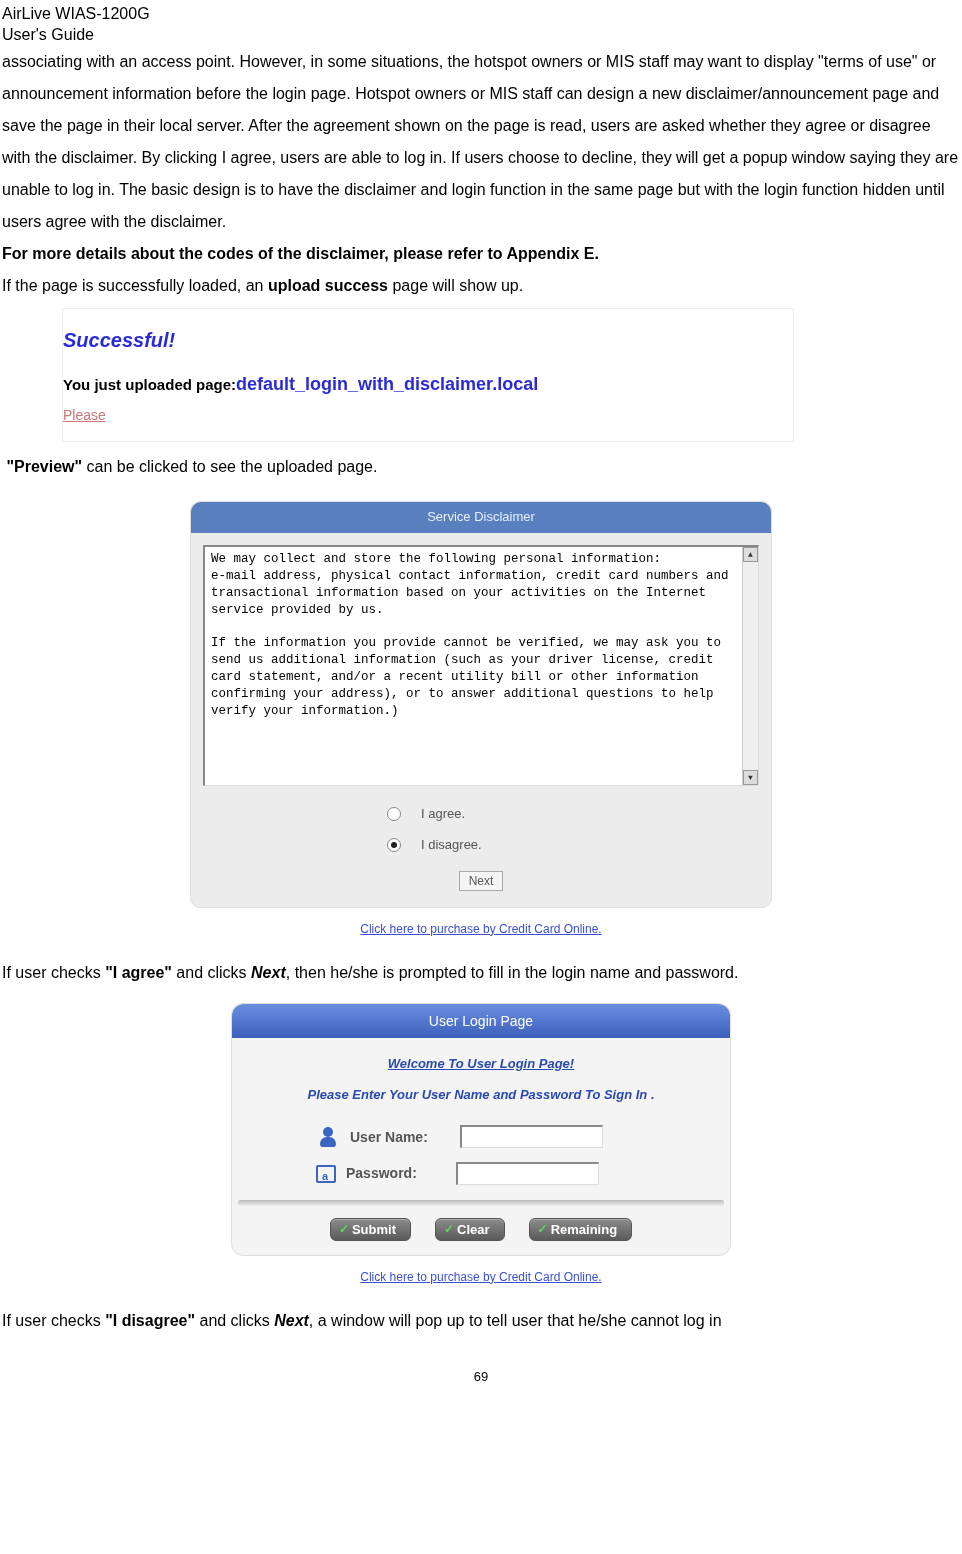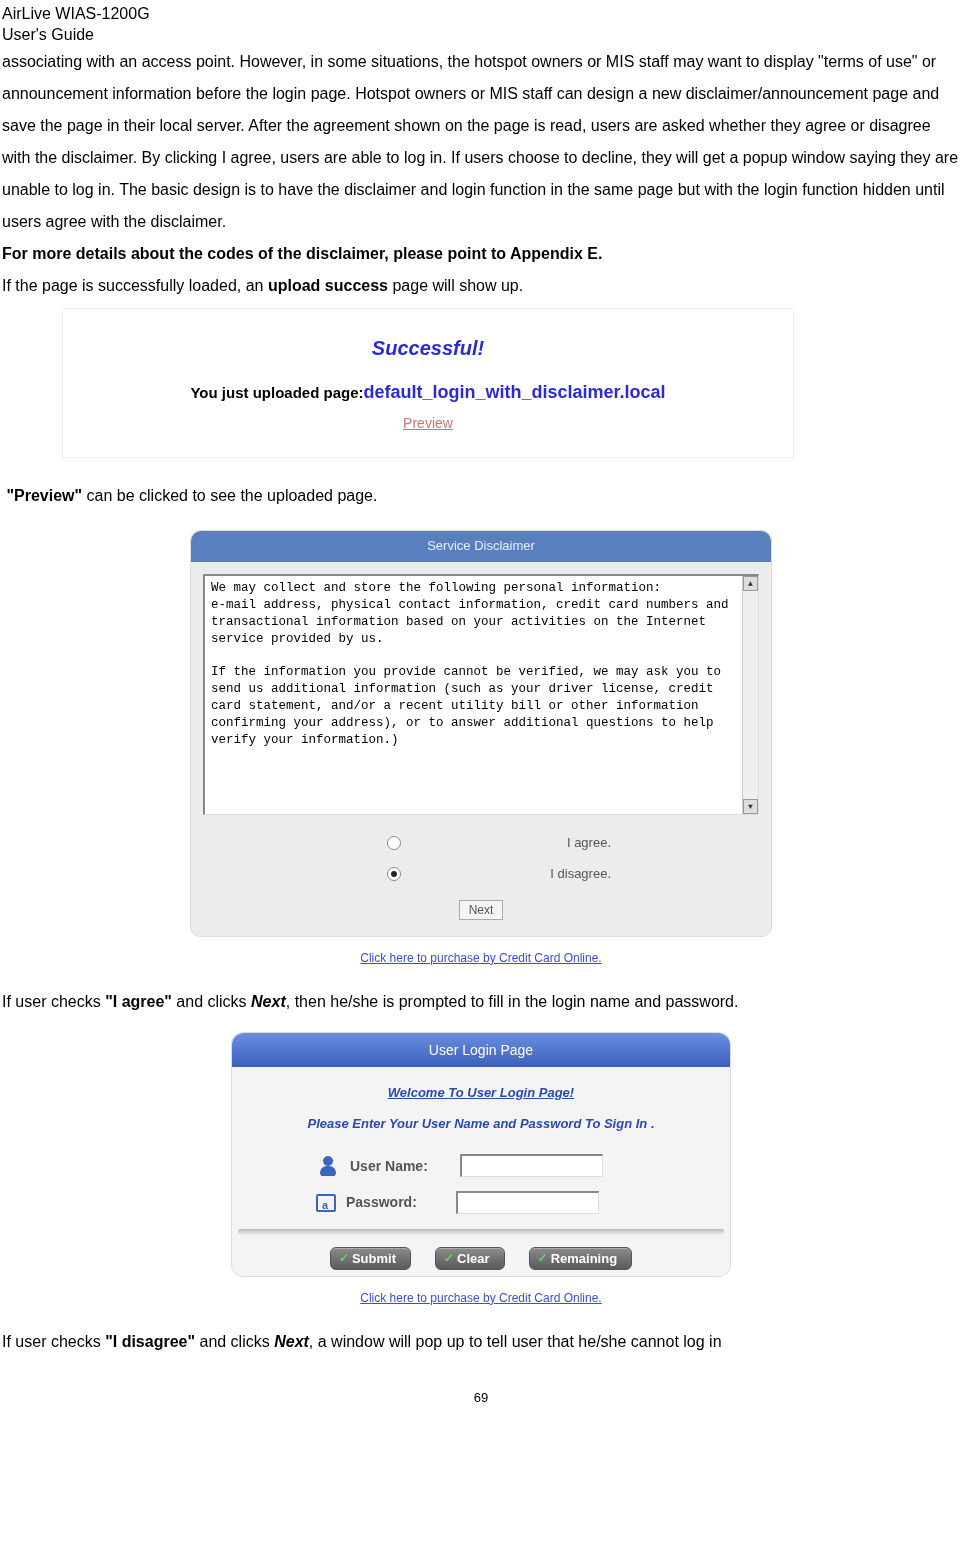--- a/index.html
+++ b/index.html
@@ -25,23 +25,23 @@
   }
   .body-text {
     font-size: 16px;
     line-height: 2.0;
   }
   .bold { font-weight: bold; }
   .italic { font-style: italic; }
   .success-box {
     border: 1px solid #eee;
     width: 730px;
-    margin: 6px 0 22px 60px;
-    text-align: center;
-    padding: 20px 0;
+    margin: 6px 0 9px 60px;
+    text-align: left;
+    padding: 12px 0;
     font-family: Tahoma, Arial, sans-serif;
   }
   .success-title {
     color: #2a2ad8;
     font-weight: bold;
     font-style: italic;
     font-size: 20px;
   }
   .success-line {
     margin-top: 8px;
@@ -122,21 +122,20 @@
     color:#555;
     margin: 14px auto 0 auto;
     width: 260px;
     text-align: left;
   }
   .radio-row {
     display: flex;
     align-items: center;
     gap: 20px;
     padding: 2px 0 4px 36px;
-    justify-content: space-between;
   }
   .radio-dot {
     width: 12px; height: 12px;
     border: 1px solid #888;
     border-radius: 50%;
     display: inline-block;
     position: relative;
     background:#fff;
   }
   .radio-dot.selected::after{
@@ -165,20 +164,21 @@
   
   .login-wrap {
     width: 500px;
     margin: 14px auto 0 auto;
     text-align: center;
   }
   .login-panel {
     background: #f4f4f4;
     border: 1px solid #ddd;
     border-radius: 12px;
+    padding-bottom: 8px;
   }
   .login-header {
     background: linear-gradient(#6a8fe0,#3c5fbb);
     color: #fff;
     font-size: 14px;
     padding: 4px 0;
     border-top-left-radius: 12px;
     border-top-right-radius: 12px;
     font-family: Tahoma, Arial, sans-serif;
   }
@@ -297,32 +297,32 @@
 
 <div class="page">
 
   <div class="header-right">
     <span>AirLive WIAS-1200G</span><br>
     <span>User's Guide</span>
   </div>
 
   <div class="body-text">associating with an access point. However, in some situations, the hotspot owners or MIS staff may want to display "terms of use" or announcement information before the login page. Hotspot owners or MIS staff can design a new disclaimer/announcement page and save the page in their local server. After the agreement shown on the page is read, users are asked whether they agree or disagree with the disclaimer. By clicking I agree, users are able to log in. If users choose to decline, they will get a popup window saying they are unable to log in. The basic design is to have the disclaimer and login function in the same page but with the login function hidden until users agree with the disclaimer.</div>
 
-  <div class="body-text bold">For more details about the codes of the disclaimer, please point to Appendix E.</div>
+  <div class="body-text bold">For more details about the codes of the disclaimer, please refer to Appendix E.</div>
 
   <div class="body-text">
     <span>If the page is successfully loaded, an </span><span class="bold">upload success</span><span> page will show up.</span>
   </div>
 
   <div class="success-box">
     <div class="success-title">Successful!</div>
     <div class="success-line">
       <span>You just uploaded page:</span><span class="filename">default_login_with_disclaimer.local</span>
     </div>
-    <a href="#" class="preview-link">Preview</a>
+    <a href="#" class="preview-link">Please</a>
   </div>
 
   <div class="body-text">
     &nbsp;<span class="bold">"Preview"</span><span> can be clicked to see the uploaded page.</span>
   </div>
 
   <div class="disclaimer-wrap">
     <div class="disclaimer-panel">
       <div class="disclaimer-header">Service Disclaimer</div>
       <div class="disclaimer-body">

